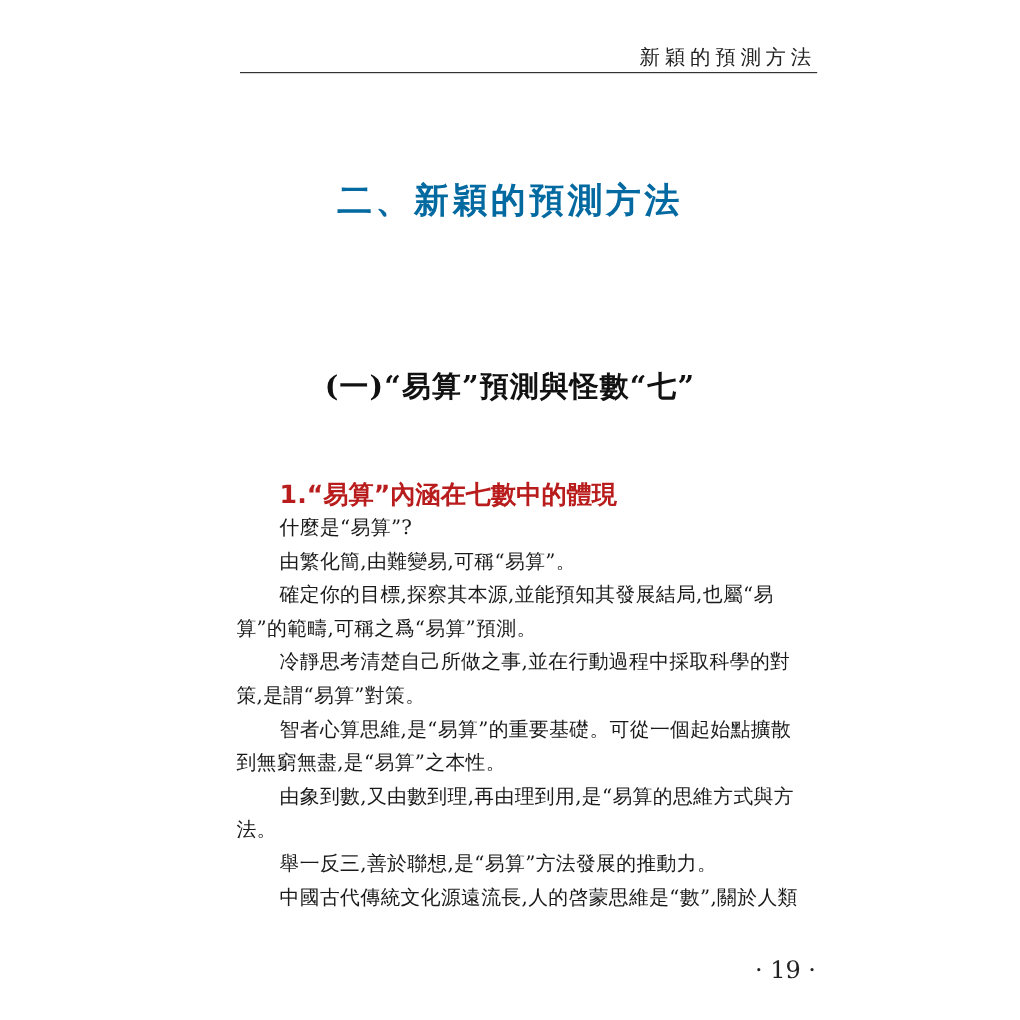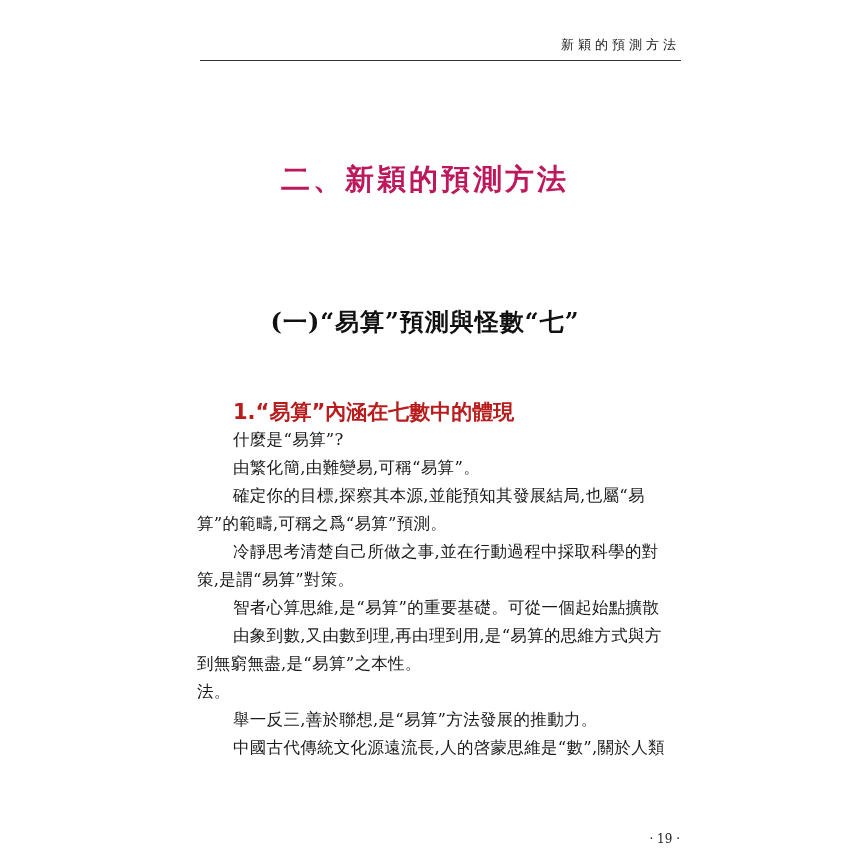--- a/index.html
+++ b/index.html
@@ -1,52 +1,52 @@
 <!DOCTYPE html>
 <html><head>
   <meta charset="utf-8">
   <style>
     html, body { margin: 0; padding: 0; background: #ffffff; }
     body { width: 850px; height: 850px; position: relative; overflow: hidden;
            font-family: "DejaVu Serif", "Liberation Serif", serif; color: #1a1a1a; }
     .running-head { position: absolute; left: 200px; top: 36px; width: 480px; text-align: right;
-           font-size: 13px; letter-spacing: 4px; color: #222; }
+           font-size: 17px; letter-spacing: 4px; color: #222; }
     .head-rule { position: absolute; left: 200px; top: 60px; width: 481px; height: 0;
            border-top: 1px solid #333; }
-    .chapter-title { position: absolute; left: 0; top: 160px; width: 850px; text-align: center;
+    .chapter-title { position: absolute; left: 0; top: 148px; width: 850px; text-align: center;
            font-family: "DejaVu Sans", "Liberation Sans", sans-serif; font-size: 29px; font-weight: bold;
-           letter-spacing: 3px; color: #be185d; }
+           letter-spacing: 3px; color: #0369a1; }
     .section-title { position: absolute; left: 0; top: 306px; width: 850px; text-align: center;
            font-size: 24px; font-weight: bold; letter-spacing: 1px; color: #111; }
     .subsection-title { position: absolute; left: 233px; top: 398px;
            font-family: "DejaVu Sans", "Liberation Sans", sans-serif; font-size: 21px; font-weight: bold; color: #b91c1c; }
     .body-text { position: absolute; left: 197px; top: 426px; width: 480px; }
     .line { height: 28px; line-height: 28px; font-size: 16.5px; white-space: nowrap; color: #1a1a1a; letter-spacing: 0.3px; }
     .line.indent { padding-left: 36px; }
     .page-number { position: absolute; left: 600px; top: 796px; width: 80px; text-align: right;
-           font-size: 12px; color: #222; margin-top: 36px; }
+           font-size: 20px; color: #222; }
   </style>
 </head>
 <body>
 
 <div class="running-head">新穎的預測方法</div>
 <div class="head-rule"></div>
 
 <div class="chapter-title">二、新穎的預測方法</div>
 <div class="section-title">(一)“易算”預測與怪數“七”</div>
 <div class="subsection-title">1.“易算”內涵在七數中的體現</div>
 
 <div class="body-text">
   <div class="line indent">什麼是“易算”?</div>
   <div class="line indent">由繁化簡,由難變易,可稱“易算”。</div>
   <div class="line indent">確定你的目標,探察其本源,並能預知其發展結局,也屬“易</div>
   <div class="line">算”的範疇,可稱之爲“易算”預測。</div>
   <div class="line indent">冷靜思考清楚自己所做之事,並在行動過程中採取科學的對</div>
   <div class="line">策,是謂“易算”對策。</div>
   <div class="line indent">智者心算思維,是“易算”的重要基礎。可從一個起始點擴散</div>
+  <div class="line">到無窮無盡,是“易算”之本性。</div>
   <div class="line indent">由象到數,又由數到理,再由理到用,是“易算的思維方式與方</div>
-  <div class="line">到無窮無盡,是“易算”之本性。</div>
   <div class="line">法。</div>
   <div class="line indent">舉一反三,善於聯想,是“易算”方法發展的推動力。</div>
   <div class="line indent">中國古代傳統文化源遠流長,人的啓蒙思維是“數”,關於人類</div>
 </div>
 
 <div class="page-number">· 19 ·</div>
 
 </body></html>

